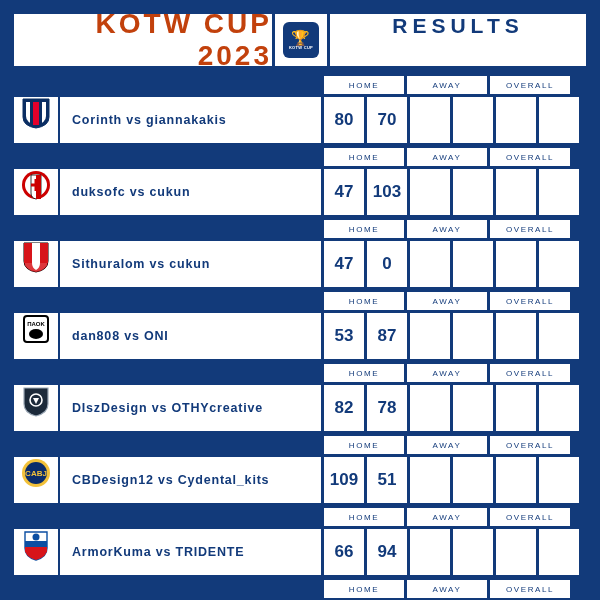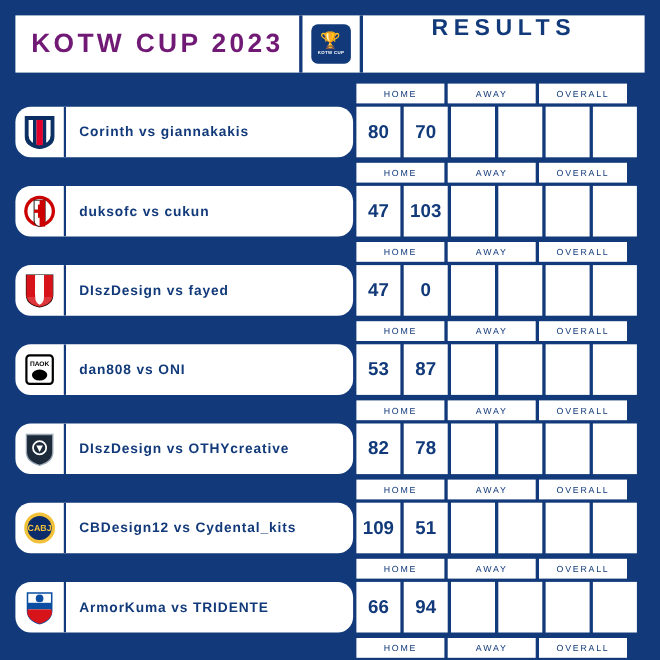--- a/index.html
+++ b/index.html
@@ -30,22 +30,22 @@
     margin-bottom: 10px;
   }
   .header-left {
     flex: 0 0 258px;
     background: #ffffff;
     display: flex;
     align-items: center;
     justify-content: center;
   }
   .header-title {
-    color: #701a75;
-    font-size: 24px;
+    color: #c2410c;
+    font-size: 28px;
     font-weight: bold;
     letter-spacing: 3px;
     text-align: right;
   }
   .header-logo {
     flex: 0 0 52px;
     background: #ffffff;
     border-left: 3px solid #123a7a;
     border-right: 3px solid #123a7a;
     display: flex;
@@ -95,27 +95,26 @@
     height: 46px;
     margin-bottom: 5px;
   }
   .team-box {
     flex: 0 0 307px;
     background: #ffffff;
     display: flex;
     align-items: center;
     margin-right: 3px;
     overflow: hidden;
-    border-radius: 14px;
   }
   .crest {
     flex: 0 0 44px;
     height: 46px;
     display: flex;
-    align-items: center;
+    align-items: flex-start;
     justify-content: center;
     border-right: 2px solid #123a7a;
   }
   .match-name {
     color: #123a7a;
     font-size: 12.5px;
     font-weight: bold;
     letter-spacing: 0.8px;
     padding-left: 12px;
     white-space: nowrap;
@@ -251,21 +250,21 @@
       <div class="crest">
         <svg class="shield" viewBox="0 0 30 32">
           <path d="M3 2 H27 V20 Q27 29 15 31 Q3 29 3 20 Z" fill="#ffffff" stroke="#000000" stroke-width="1"></path>
           <rect x="3" y="2" width="8" height="20" fill="#d7141a"></rect>
           <path d="M11 2 H19 V22 Q19 27 15 29 Q11 27 11 22 Z" fill="#ffffff"></path>
           <rect x="19" y="2" width="8" height="20" fill="#d7141a"></rect>
           <path d="M3 20 Q3 29 15 31 Q27 29 27 20 Z" fill="#d7141a" opacity="0.85"></path>
           <path d="M11 14 H19 V22 Q19 27 15 29 Q11 27 11 22 Z" fill="#ffffff"></path>
         </svg>
       </div>
-      <span class="match-name">DIszDesign vs fayed</span>
+      <span class="match-name">Sithuralom vs cukun</span>
     </div>
     <div class="score-cell">47</div>
     <div class="score-cell">0</div>
     <div class="blank-cell"></div>
     <div class="blank-cell"></div>
     <div class="blank-cell"></div>
     <div class="blank-cell"></div>
   </div>
 
   <div class="colhead">

